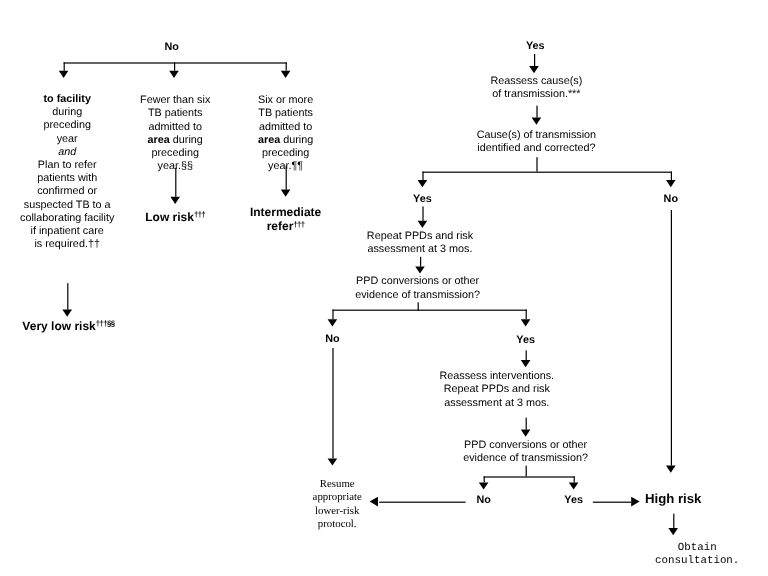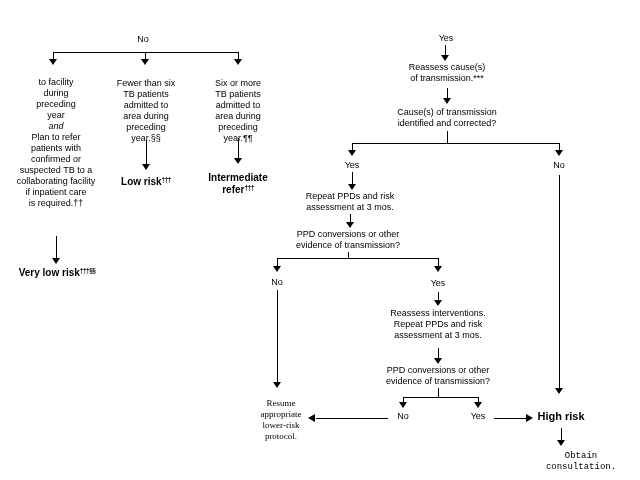--- a/index.html
+++ b/index.html
@@ -10,27 +10,27 @@
   .title{
     position:absolute;font-weight:bold;font-size:12.5px;line-height:14px;
     letter-spacing:-0.1px;white-space:pre-line;text-align:left;
   }
   .t{
     position:absolute;transform:translateX(-50%);text-align:center;
     font-size:9px;line-height:11px;white-space:pre-line;
   }
   .lbl{
     position:absolute;transform:translateX(-50%);text-align:left;
-    font-size:9px;line-height:10px;white-space:nowrap;
+    font-size:9px;line-height:10px;white-space:nowrap;font-weight:bold;
   }
   .risk{
     position:absolute;transform:translateX(-50%);text-align:center;
     font-weight:bold;font-size:10px;line-height:12px;white-space:nowrap;
   }
-  .b{font-weight:normal;}
+  .b{font-weight:bold;}
   .i{font-style:italic;}
   .sup{font-size:6.5px;position:relative;top:-3px;letter-spacing:-0.5px;}
   .vl{position:absolute;width:1px;background:#000;}
   .hl{position:absolute;height:1px;background:#000;}
   .ad{position:absolute;width:0;height:0;
       border-left:4px solid transparent;border-right:4px solid transparent;
       border-top:6px solid #000;}
   .al{position:absolute;width:0;height:0;
       border-top:4px solid transparent;border-bottom:4px solid transparent;
       border-right:7px solid #000;}
@@ -142,21 +142,21 @@
   <div class="ad" style="left:434px;top:266px;"></div>
 
   <div class="lbl" style="left:277px;top:277px;">No</div>
   <div class="lbl" style="left:438px;top:278px;">Yes</div>
 
   <div class="vl" style="left:277px;top:290px;height:92px;"></div>
   <div class="ad" style="left:273px;top:382px;"></div>
 
   <div class="vl" style="left:438px;top:292px;height:8px;"></div>
   <div class="ad" style="left:434px;top:300px;"></div>
-  <div class="t" style="left:438px;top:308px;width:140px;">Reassess interventions.
+  <div class="t" style="left:414px;top:308px;width:140px;">Reassess interventions.
 Repeat PPDs and risk
 assessment at 3 mos.</div>
   <div class="vl" style="left:438px;top:348px;height:10px;"></div>
   <div class="ad" style="left:434px;top:358px;"></div>
   <div class="t" style="left:438px;top:365px;width:140px;">PPD conversions or other
 evidence of transmission?</div>
 
   <div class="vl" style="left:438px;top:388px;height:9px;"></div>
   <div class="hl" style="left:403px;top:397px;width:76px;"></div>
   <div class="vl" style="left:403px;top:397px;height:5px;"></div>

